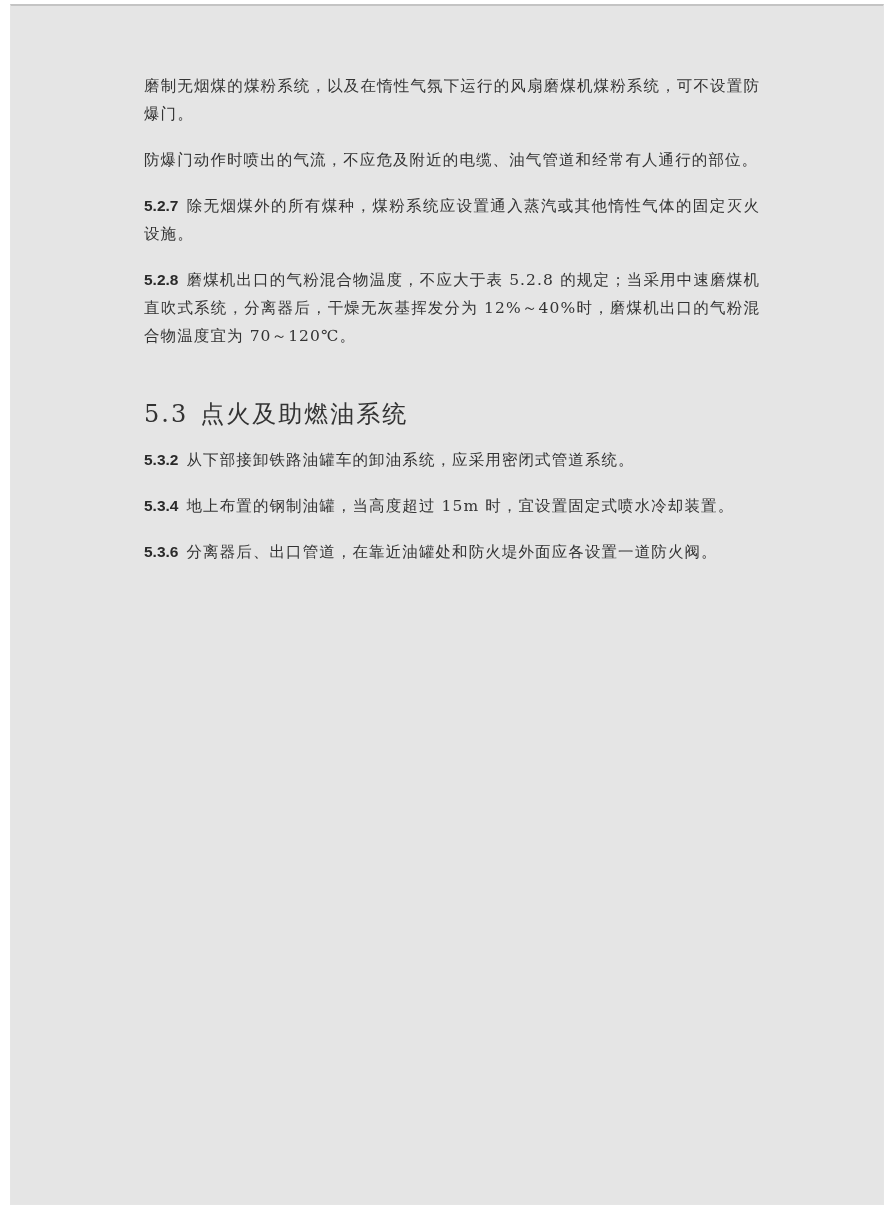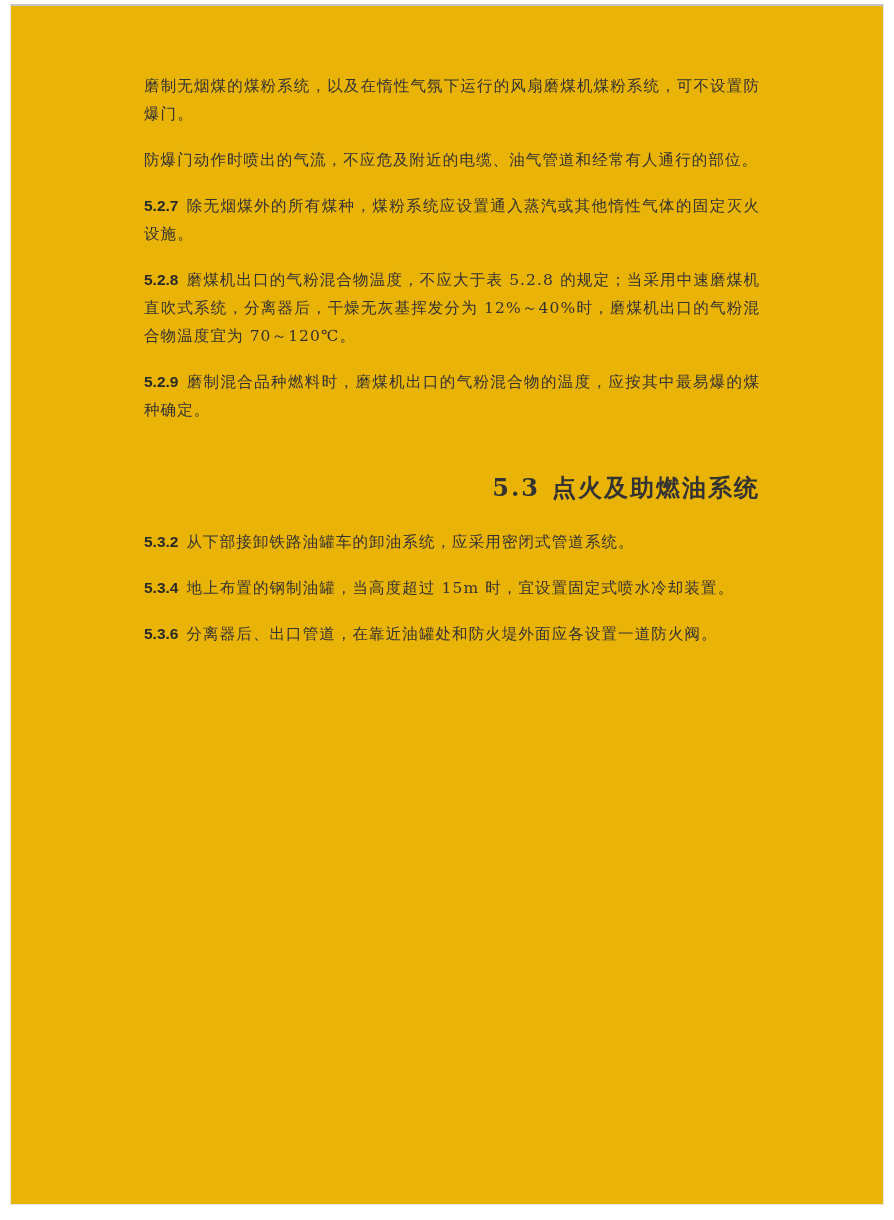--- a/index.html
+++ b/index.html
@@ -14,21 +14,21 @@
     overflow: hidden;
     font-family: "DejaVu Serif", "Liberation Serif", serif;
     color: #2a2a2a;
   }
   .page {
     position: absolute;
     left: 10px;
     top: 4px;
     width: 874px;
     height: 1201px;
-    background: #eab308;
+    background: #e5e5e5;
     border-top: 2px solid #c4c4c4;
     border-left: 1px solid #e6e6e6;
     border-right: 1px solid #e6e6e6;
     border-bottom: 1px solid #e6e6e6;
     box-sizing: border-box;
   }
   .content {
     position: absolute;
     left: 133px;
     top: 66px;
@@ -45,25 +45,25 @@
   .clause-num {
     font-family: Liberation Sans, sans-serif;
     font-weight: bold;
     letter-spacing: 0;
     margin-right: 8px;
     color: #2a2a2a;
   }
   .heading {
     font-size: 24px;
     line-height: 32px;
-    text-align: right;
-    margin: 48px 0 24px 0;
+    text-align: left;
+    margin: 48px 0 16px 0;
     letter-spacing: 2px;
     color: #333333;
-    font-weight: bold;
+    font-weight: normal;
   }
   .heading .sec-num {
     font-family: "DejaVu Serif", "Liberation Serif", serif;
     margin-right: 12px;
   }
 </style>
 </head>
 <body>
 
 <div class="page">
@@ -78,23 +78,20 @@
     </p>
 
     <p class="para">
       <span class="clause-num">5.2.7</span><span>除无烟煤外的所有煤种，煤粉系统应设置通入蒸汽或其他惰性气体的固定灭火设施。</span>
     </p>
 
     <p class="para">
       <span class="clause-num">5.2.8</span><span>磨煤机出口的气粉混合物温度，不应大于表 5.2.8 的规定；当采用中速磨煤机直吹式系统，分离器后，干燥无灰基挥发分为 12%～40%时，磨煤机出口的气粉混合物温度宜为 70～120℃。</span>
     </p>
 
-    <p class="para">
-      <span class="clause-num">5.2.9</span><span>磨制混合品种燃料时，磨煤机出口的气粉混合物的温度，应按其中最易爆的煤种确定。</span>
-    </p>
 
 
     <h2 class="heading">
       <span class="sec-num">5.3</span><span>点火及助燃油系统</span>
     </h2>
 
 
     <p class="para">
       <span class="clause-num">5.3.2</span><span>从下部接卸铁路油罐车的卸油系统，应采用密闭式管道系统。</span>
     </p>

